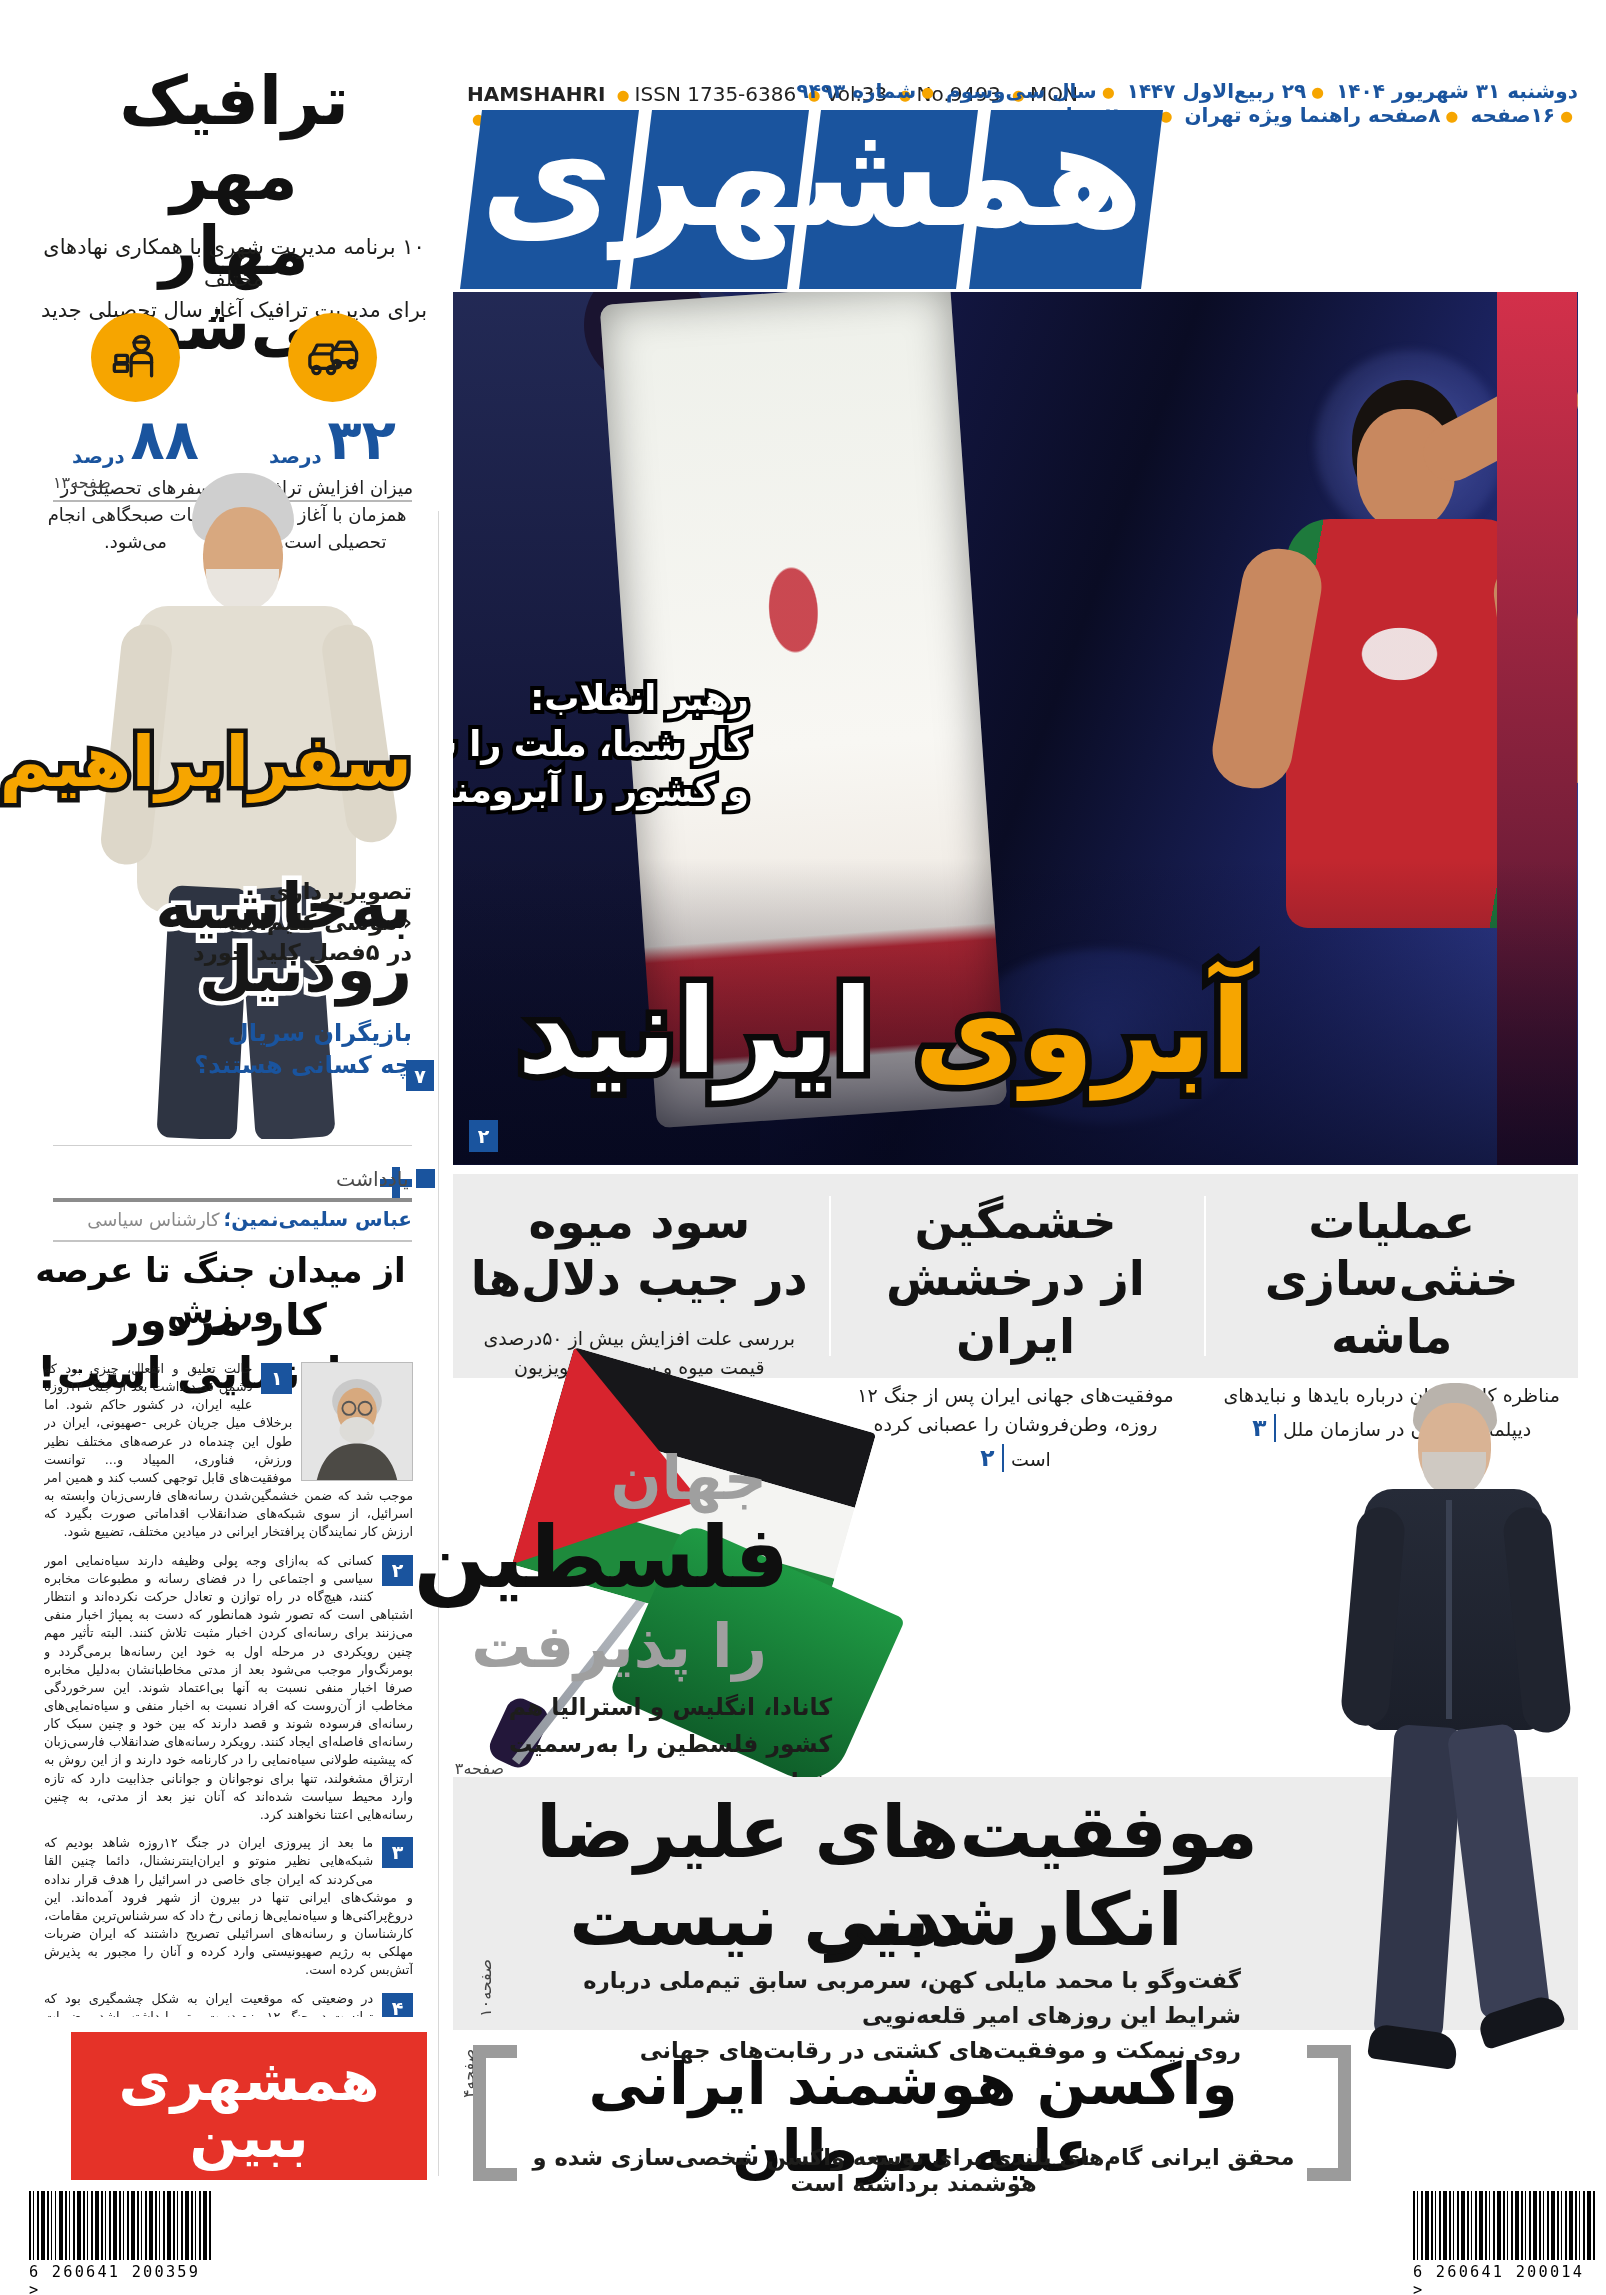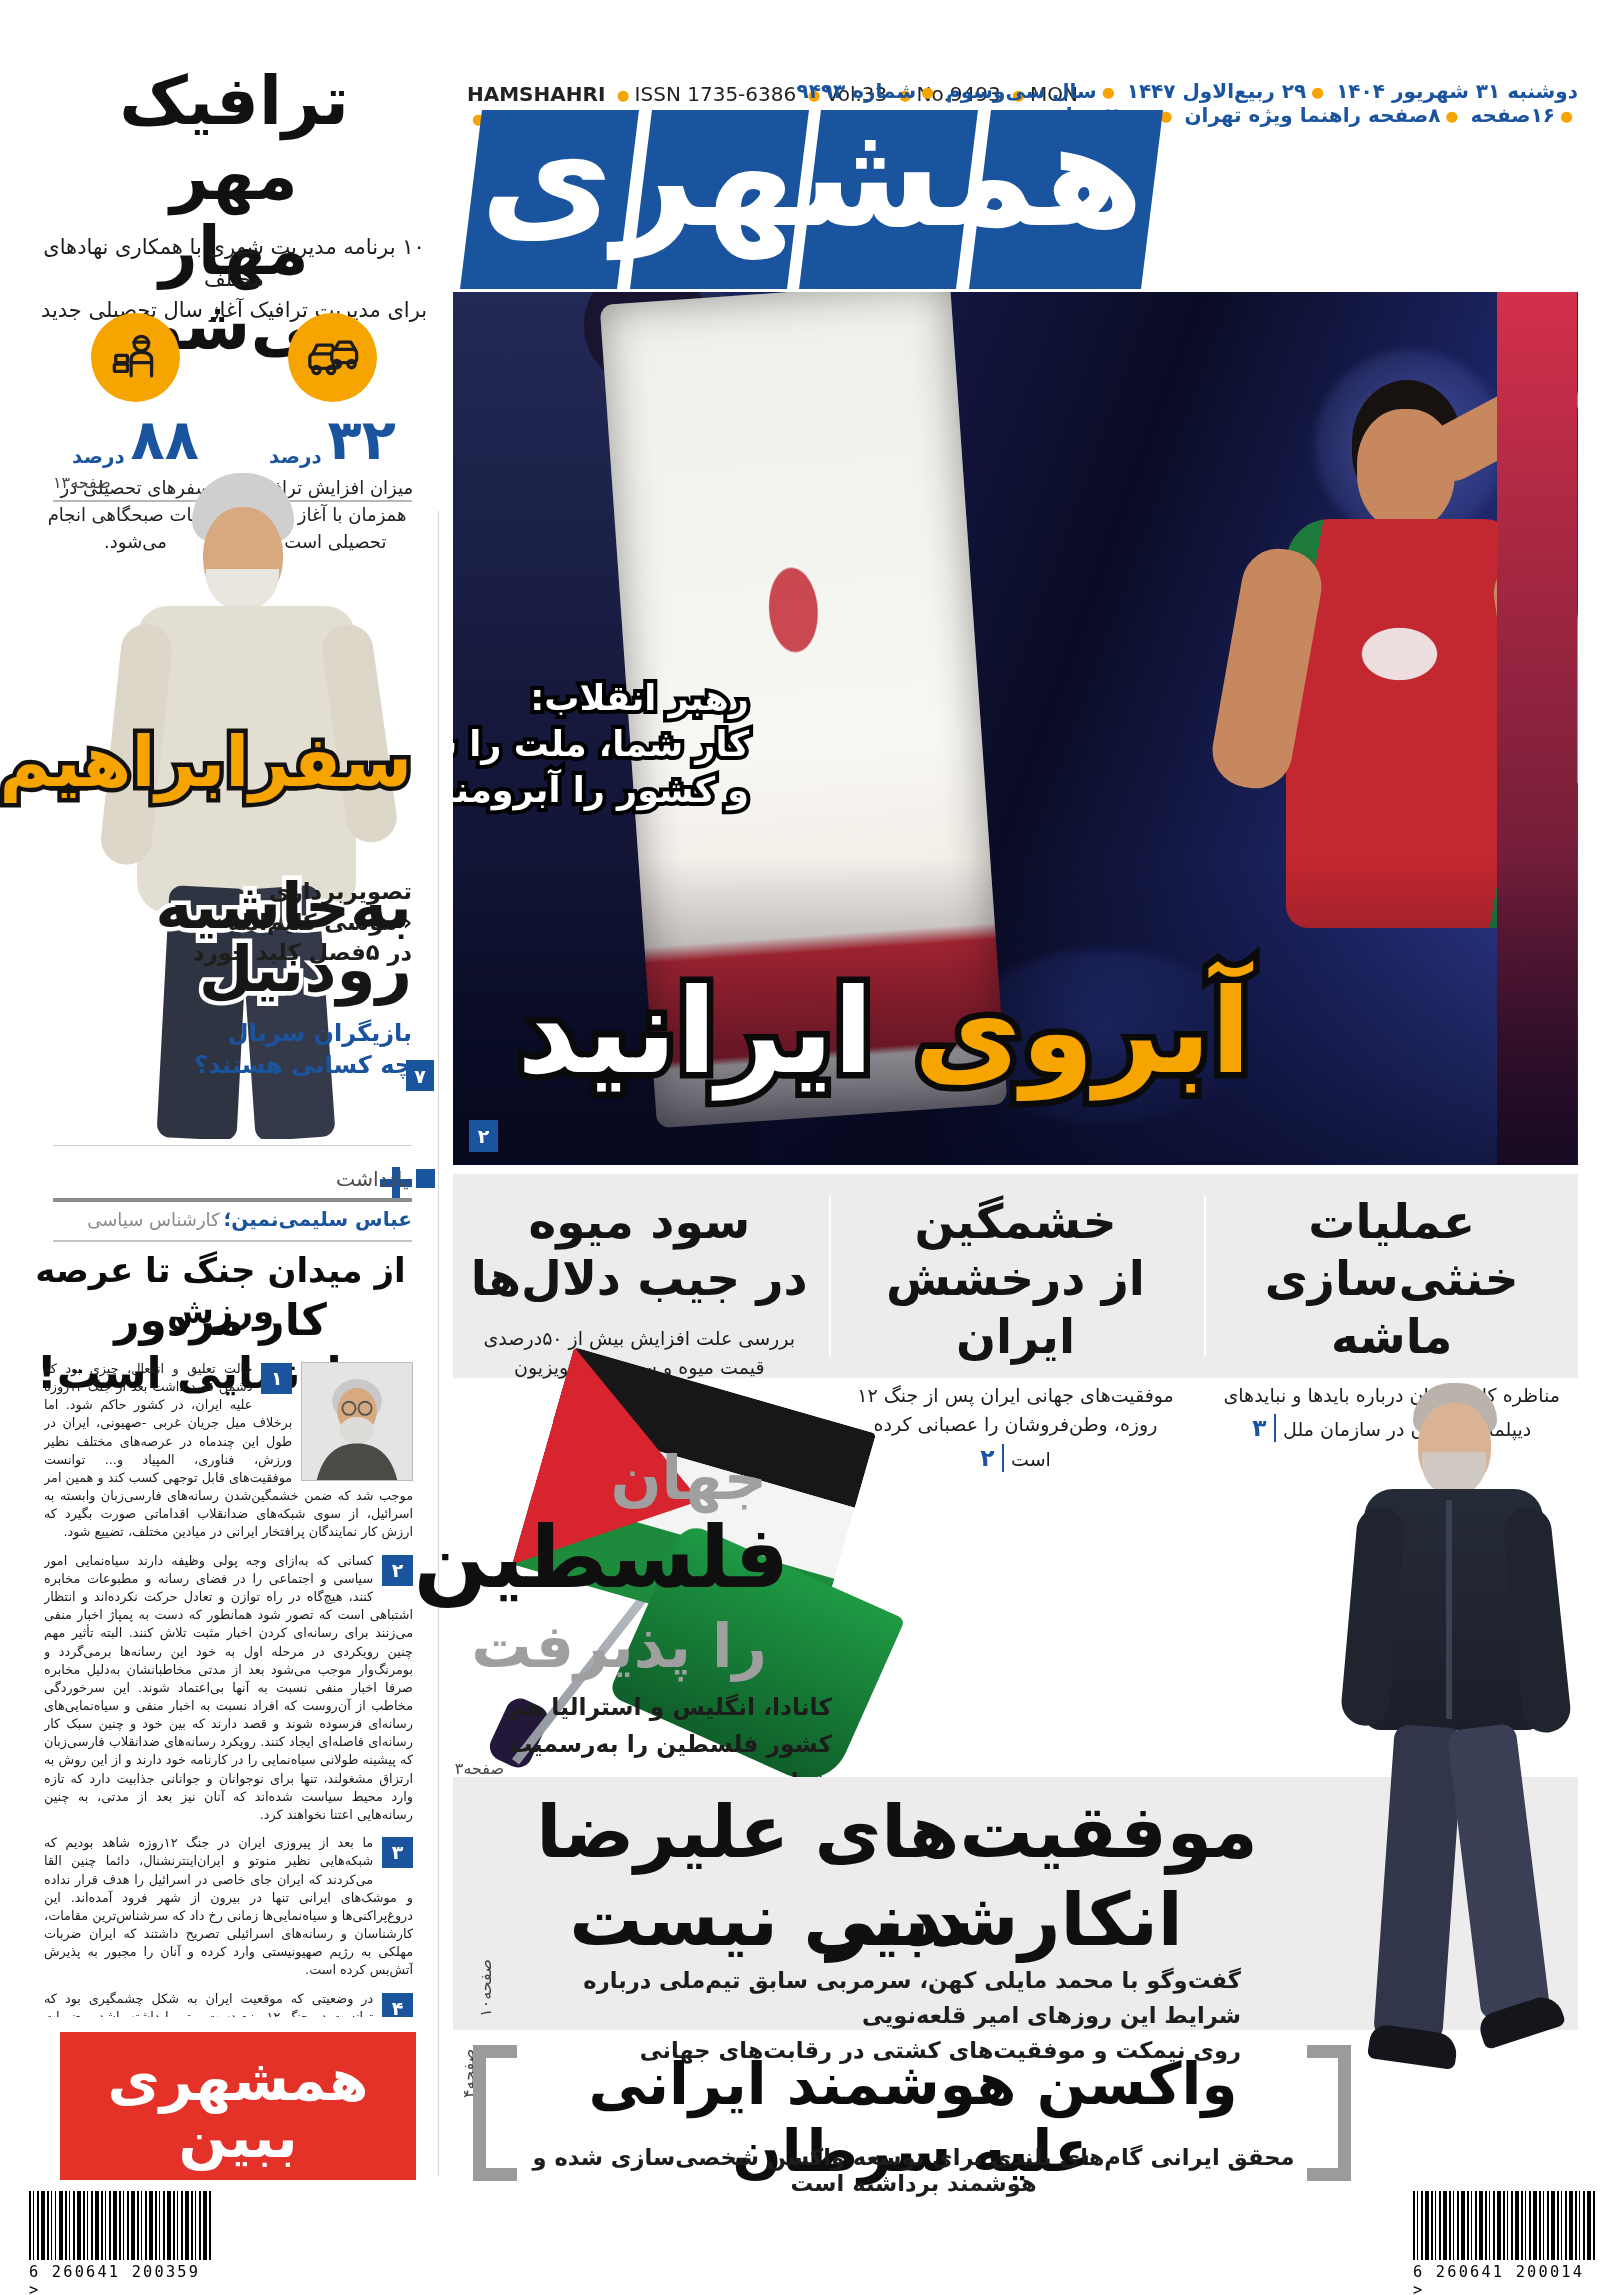--- a/index.html
+++ b/index.html
@@ -387,21 +387,21 @@
   <div class="abs" style="left:40px;top:646px;width:88px;height:35px;background:#14161c;border-radius:17.5px 22px 7.3px 7.3px;transform:rotate(8deg);"></div>
   <div class="abs" style="left:150px;top:621px;width:84px;height:34px;background:#14161c;border-radius:17.5px 22px 7.3px 7.3px;transform:rotate(-18deg);"></div>
 </div>
 
 <div class="abs pageref rot" style="left:459px;top:2098px;">صفحه۴</div>
 <div class="abs bracket l" style="left:473px;top:2045px;height:110px;"></div>
 <div class="abs bracket r" style="left:1307px;top:2045px;height:110px;"></div>
 <div class="abs vax-h rtl center" style="left:526px;top:2051px;width:774px;">واکسن هوشمند ایرانی علیه سرطان</div>
 <div class="abs vax-sub rtl center" style="left:497px;top:2144px;width:833px;">محقق ایرانی گام‌های بلندی برای توسعه واکسن شخصی‌سازی شده و هوشمند برداشته است</div>
 
-<div class="abs promo" style="left:60px;top:2032px;width:356px;height:148px;">
+<div class="abs promo" style="left:71px;top:2032px;width:356px;height:148px;">
   <div class="promo-t rtl" style="margin-top:20.4px;">همشهری ببین</div>
   <div class="promo-s rtl" style="margin-top:10.2px;">اولین تلویزیون رسانه‌ای در شبکه نمایش خانگی</div>
   <div style="margin-top:7.3px;display:flex;align-items:center;justify-content:center;gap:5.8px;">
     <span class="tv-en">HAMSHAHRI</span>
     <span class="tv-fa rtl">همشهری</span>
     <span class="tv-big">TV</span>
     <span style="font-size:14.6px;">►►</span>
   </div>
 </div>
 

